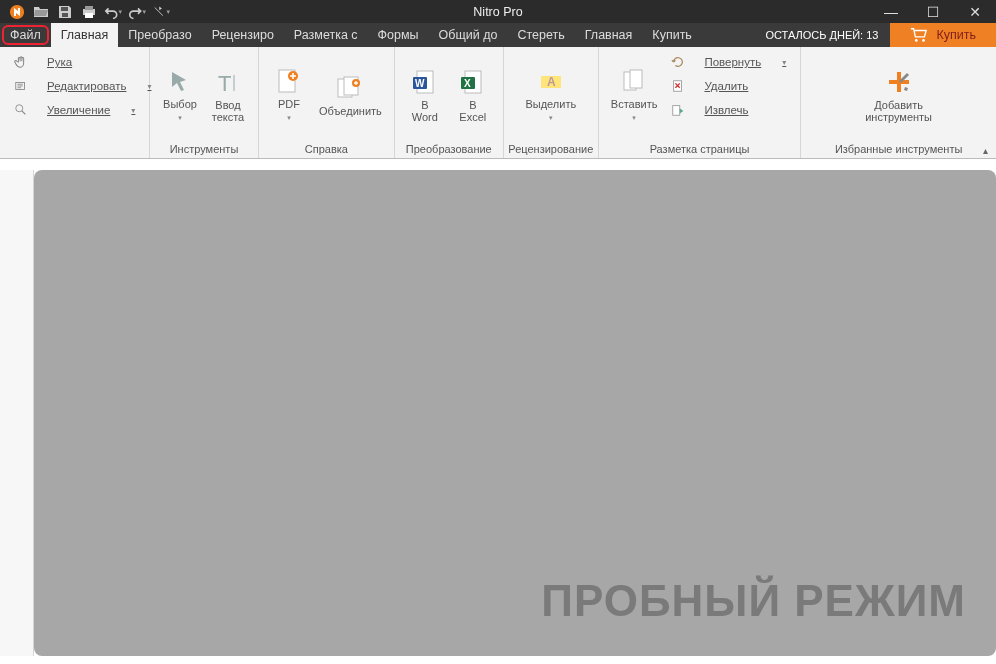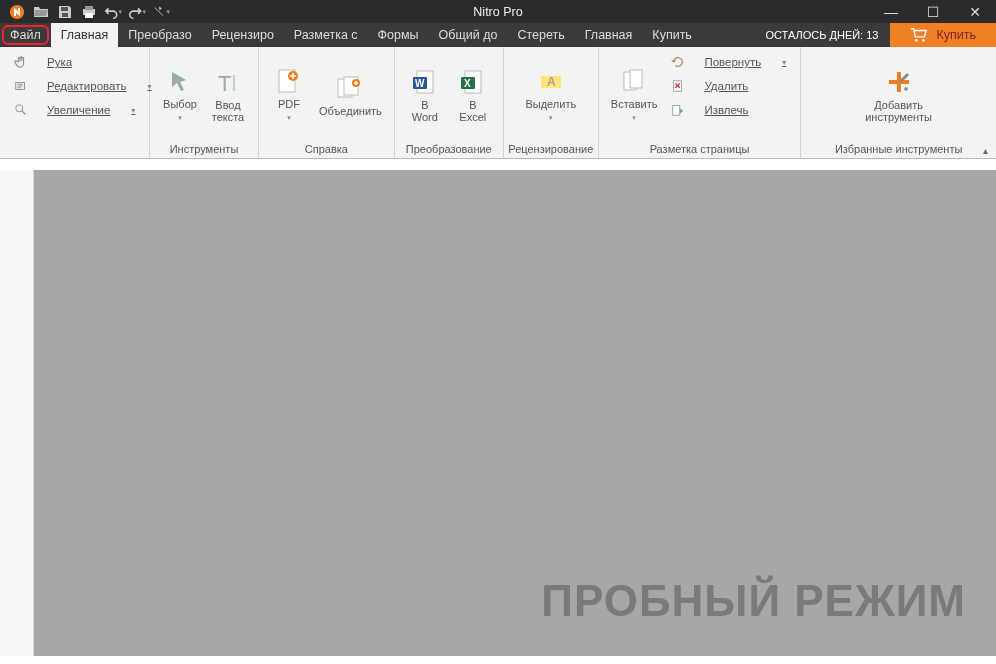--- a/index.html
+++ b/index.html
@@ -33,21 +33,21 @@
 .small-btn .drop { font-size: 8px; color: #888; margin-left: 2px; }
 
 .big-btn { display: flex; flex-direction: column; align-items: center; justify-content: center; padding: 2px 6px 0; font-size: 11px; color: #555; cursor: pointer; min-width: 48px; }
 .big-btn .bicon { width: 30px; height: 30px; margin-bottom: 1px; display: flex; align-items: center; justify-content: center; }
 .big-btn .bicon svg { width: 28px; height: 28px; }
 .big-btn .blabel { line-height: 12px; text-align: center; }
 .big-btn .drop { font-size: 7px; color: #888; }
 
 .docarea { position: absolute; top: 170px; left: 0; right: 0; bottom: 8px; display: flex; }
 .leftrail { width: 34px; background: #f7f7f7; border-right: 1px solid #d6d6d6; }
-.canvas { flex: 1; background: #a7a7a7; position: relative; }
+.canvas { flex: 1; background: #a7a7a7; position: relative; border-radius: 8px; }
 .watermark { position: absolute; right: 30px; bottom: 30px; font-size: 44px; font-weight: 700; color: #7a7a7a; letter-spacing: 1px; }
 .collapse-arrow { position: absolute; right: 8px; bottom: 2px; font-size: 10px; color: #666; cursor: pointer; }
 </style>
 </head>
 <body>
 
 <div class="titlebar">
   <div class="qat">
     <span class="qicon">
         <svg viewBox="0 0 16 16">

